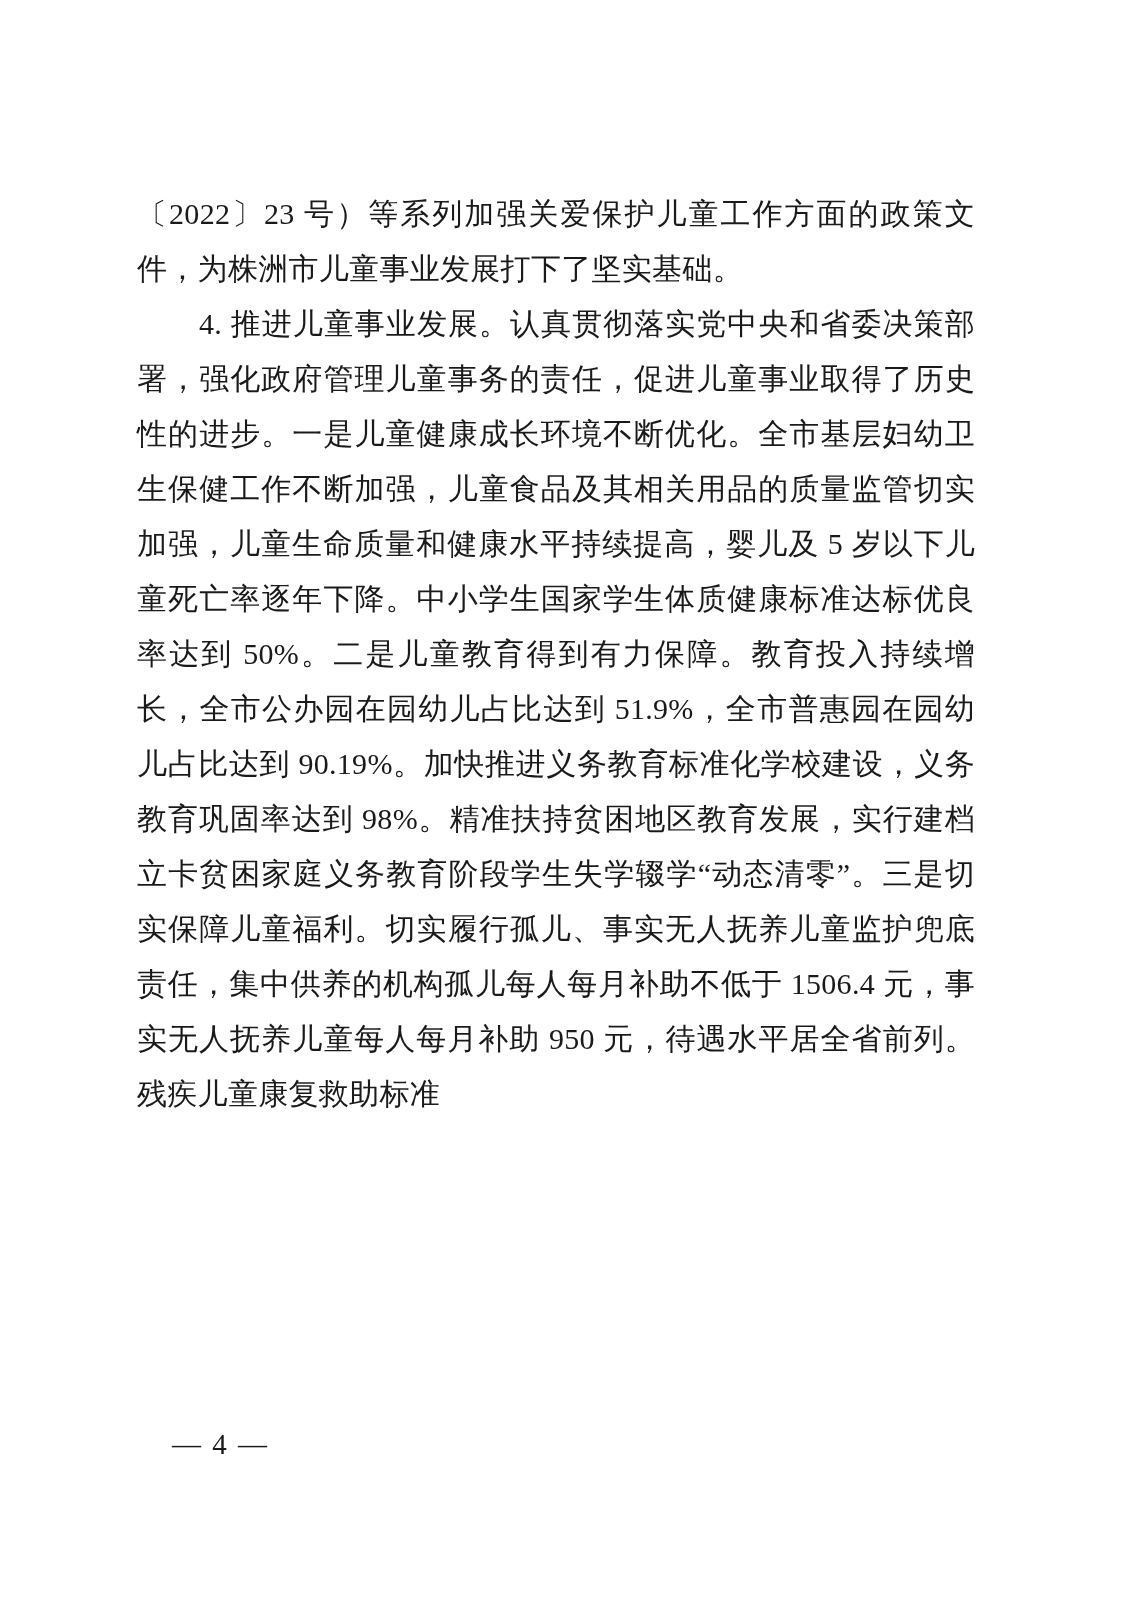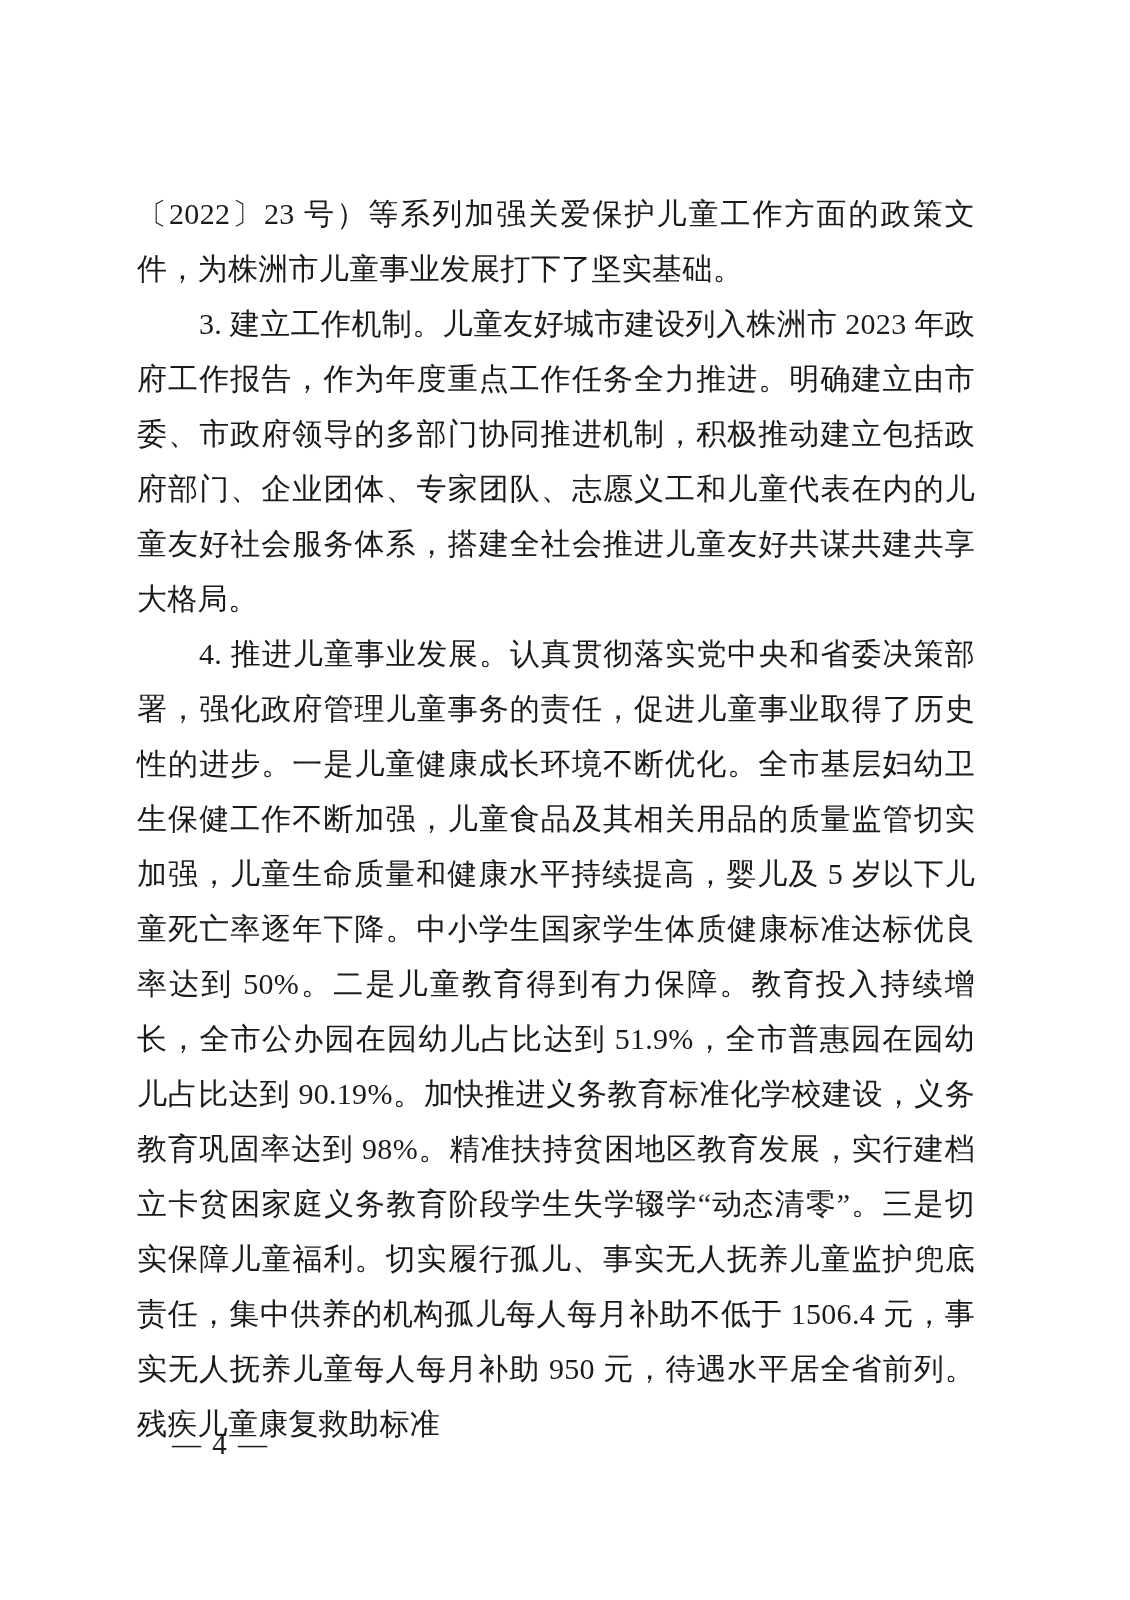--- a/index.html
+++ b/index.html
@@ -44,17 +44,16 @@
     letter-spacing: 2px;
     color: #1a1a1a;
   }
 </style>
 </head>
 <body>
 
 <div class="page">
   <div class="text-block">
     <p class="para">〔2022〕23 号）等系列加强关爱保护儿童工作方面的政策文件，为株洲市儿童事业发展打下了坚实基础。</p>
-    <p class="para indent">3. 建立工作机制。儿童友好城市建设列入株洲市 2023 年政府工作报告，作为年度重点工作任务全力推进。明确建立由市委、市政府领导的多部门协同推进机制，积极推动建立包括政府部门、企业团体、专家团队、志愿义工和儿童代表在内的儿童友好社会服务体系，搭建全社会推进儿童友好共谋共建共享大格局。</p>
     <p class="para indent">4. 推进儿童事业发展。认真贯彻落实党中央和省委决策部署，强化政府管理儿童事务的责任，促进儿童事业取得了历史性的进步。一是儿童健康成长环境不断优化。全市基层妇幼卫生保健工作不断加强，儿童食品及其相关用品的质量监管切实加强，儿童生命质量和健康水平持续提高，婴儿及 5 岁以下儿童死亡率逐年下降。中小学生国家学生体质健康标准达标优良率达到 50%。二是儿童教育得到有力保障。教育投入持续增长，全市公办园在园幼儿占比达到 51.9%，全市普惠园在园幼儿占比达到 90.19%。加快推进义务教育标准化学校建设，义务教育巩固率达到 98%。精准扶持贫困地区教育发展，实行建档立卡贫困家庭义务教育阶段学生失学辍学“动态清零”。三是切实保障儿童福利。切实履行孤儿、事实无人抚养儿童监护兜底责任，集中供养的机构孤儿每人每月补助不低于 1506.4 元，事实无人抚养儿童每人每月补助 950 元，待遇水平居全省前列。残疾儿童康复救助标准</p>
   </div>
   <div class="footer">— 4 —</div>
 </div>
 
 </body></html>

